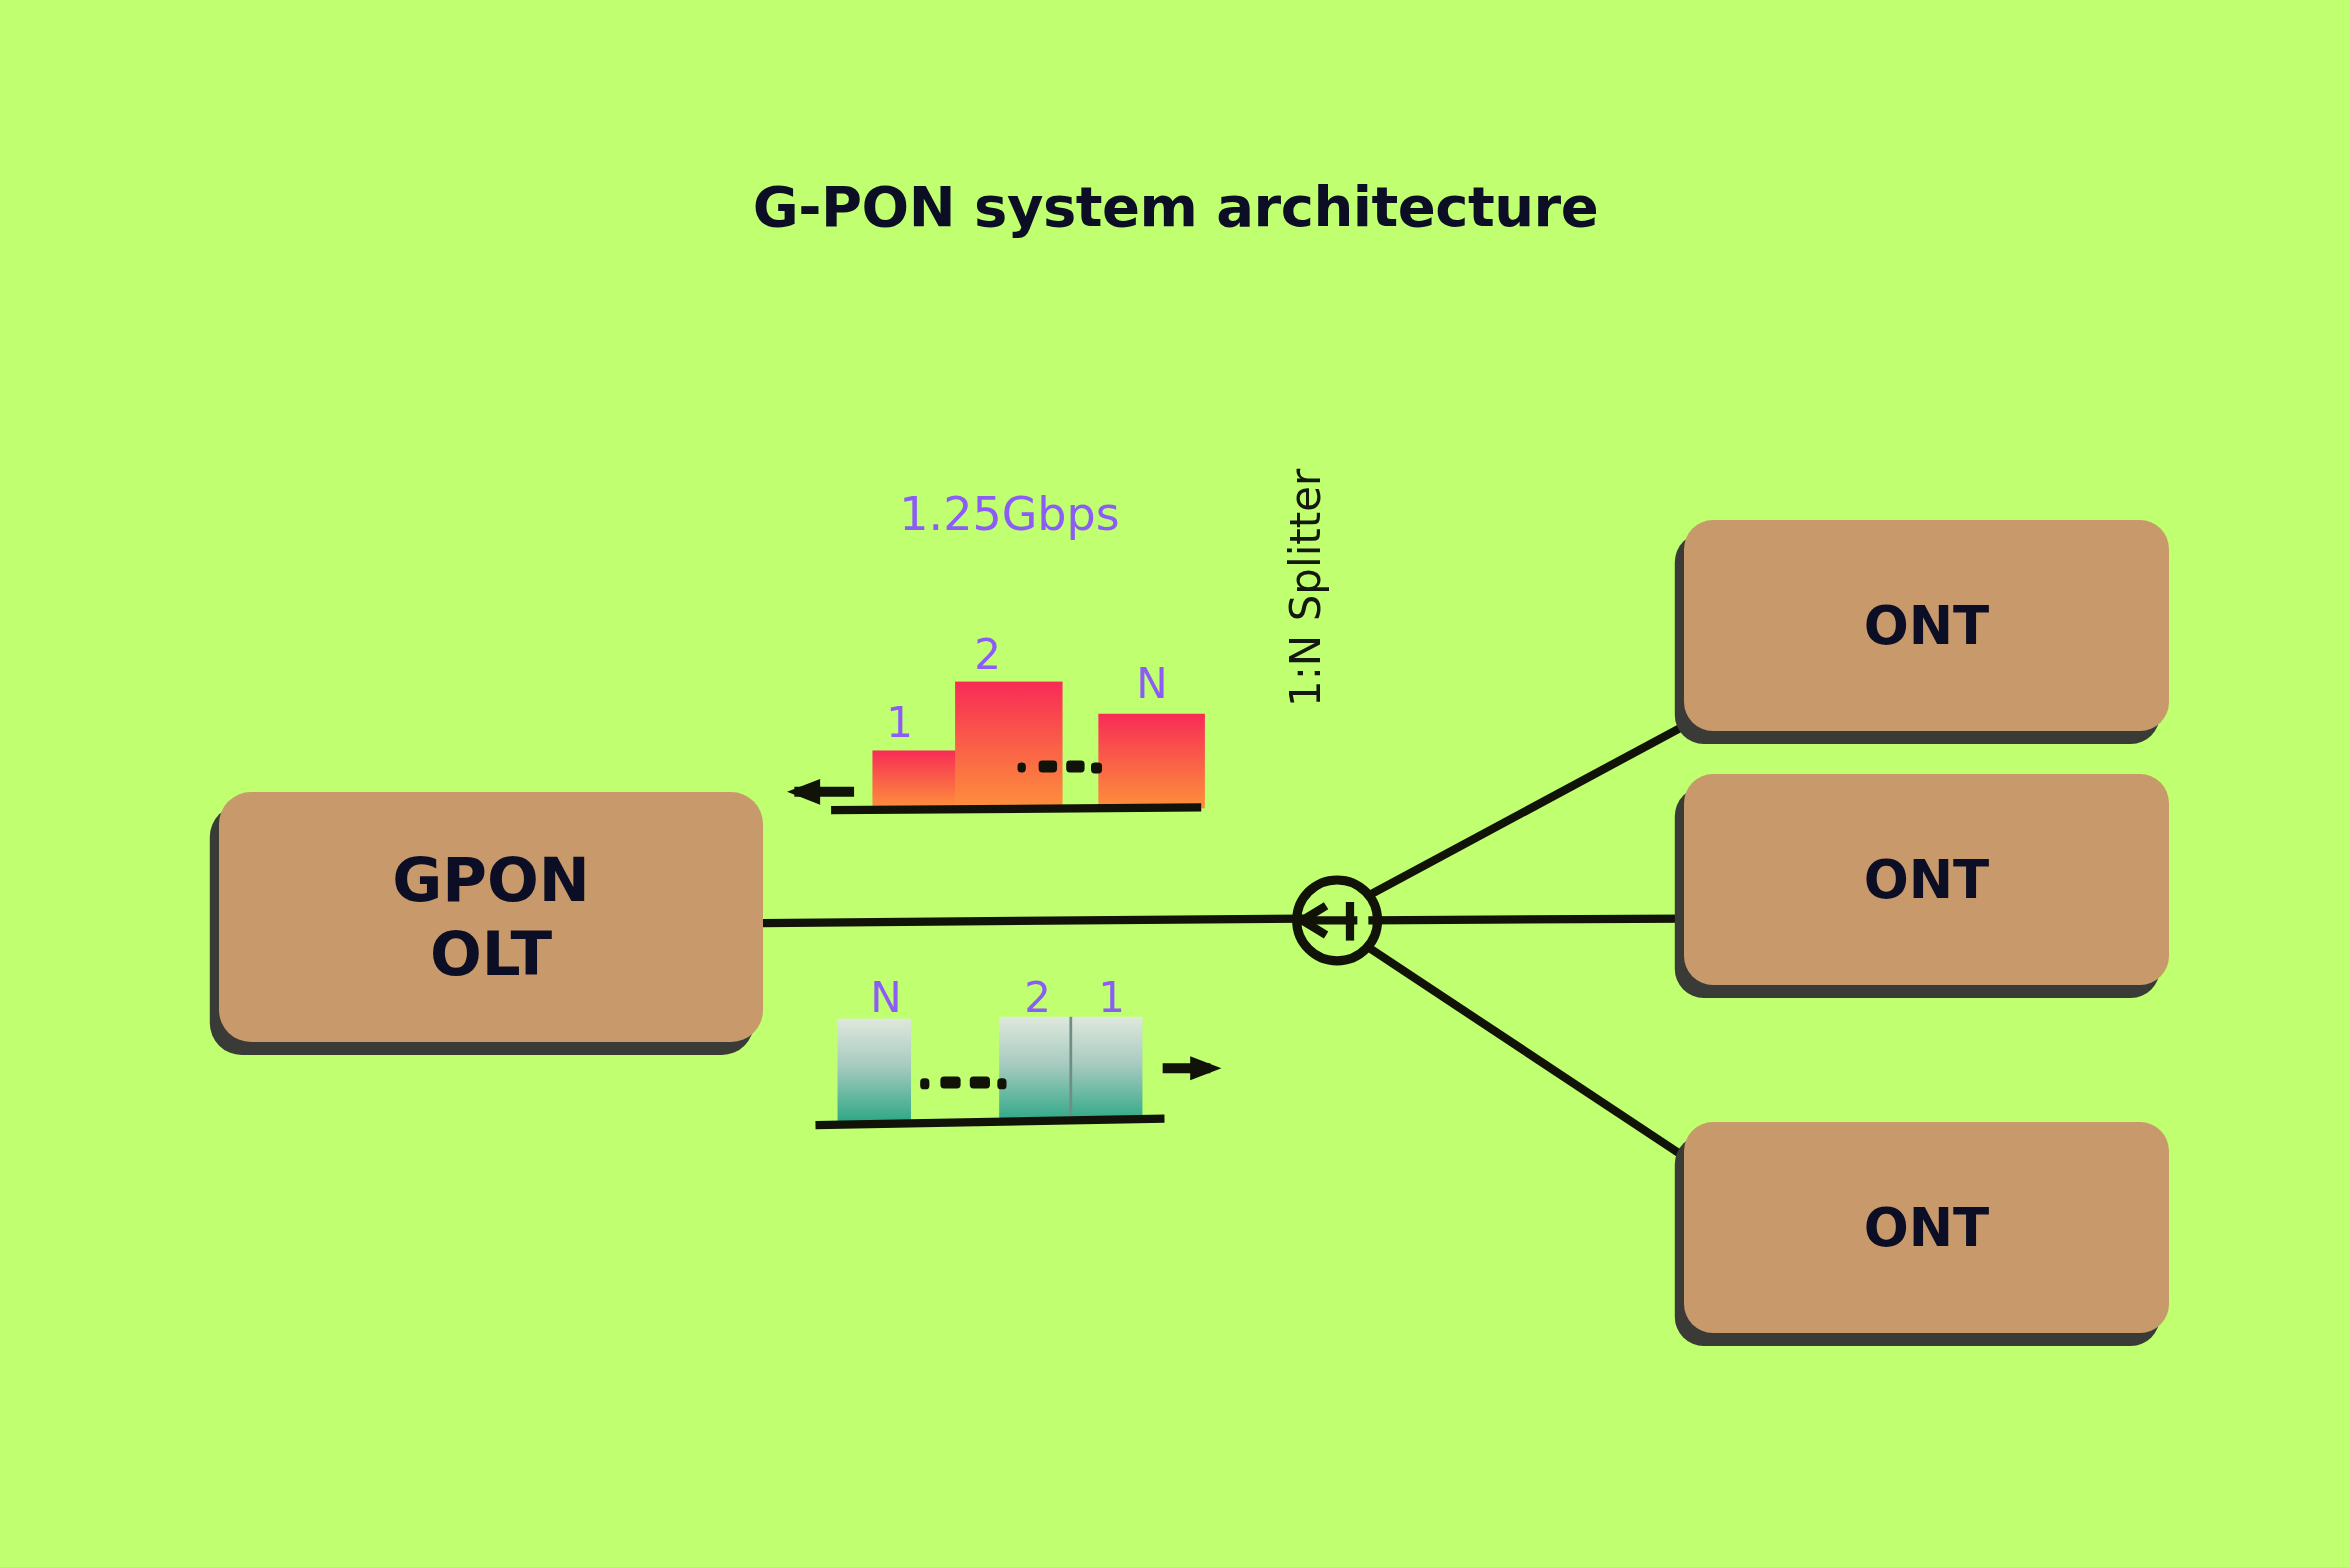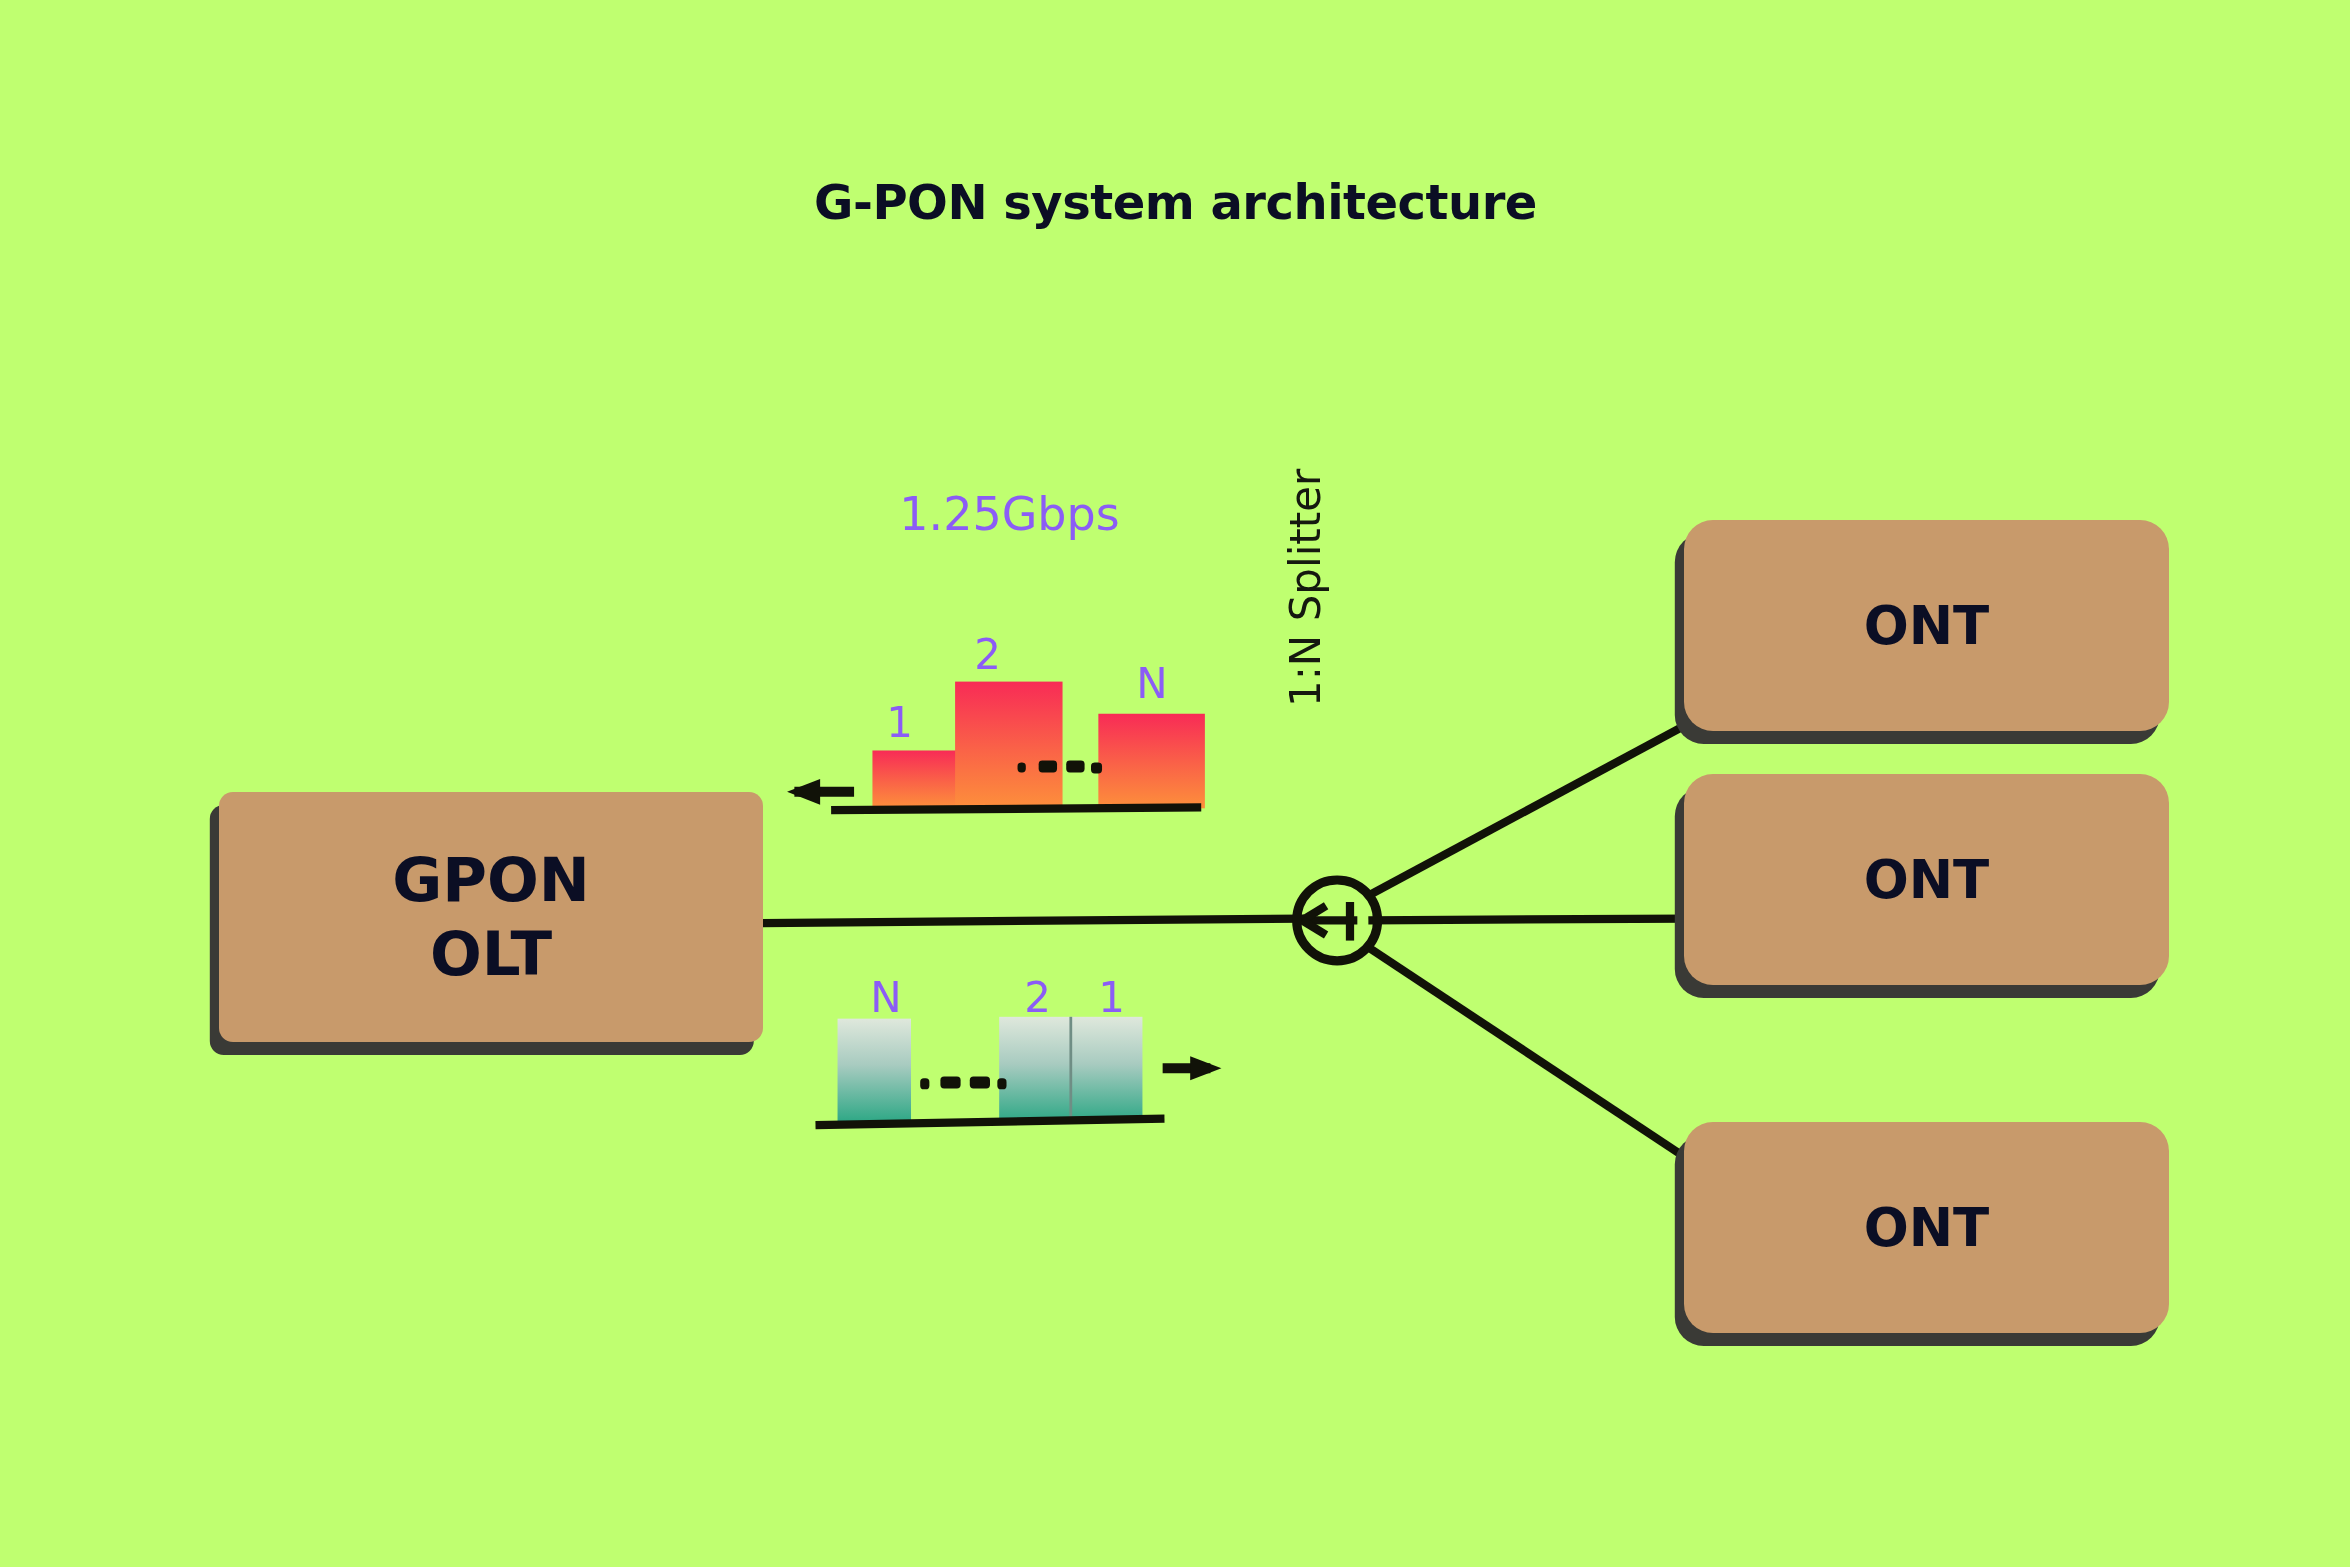--- a/index.html
+++ b/index.html
@@ -26,21 +26,21 @@
     height: 1568px;
   }
   .page-title {
     position: absolute;
     left: 0;
     top: 174px;
     width: 2351px;
     text-align: center;
     font-family: "DejaVu Sans", sans-serif;
     font-weight: bold;
-    font-size: 48px;
+    font-size: 56px;
     letter-spacing: -0.5px;
     color: #0B0E24;
   }
   .node-box {
     position: absolute;
     background: #C89A6B;
     border-radius: 31px;
     box-shadow: -9.2px 13px 0 0 #3a3a36;
     display: flex;
     flex-direction: column;
@@ -50,21 +50,21 @@
     font-family: "DejaVu Sans", sans-serif;
     font-weight: bold;
   }
   #olt-box {
     left: 219px;
     top: 792px;
     width: 544px;
     height: 250px;
     font-size: 61px;
     line-height: 1.22;
-    border-radius: 14px;
+    border-radius: 32px;
   }
   .ont-box {
     left: 1684px;
     width: 485px;
     height: 211px;
     font-size: 53px;
     border-radius: 29px;
   }
   #ont-box-1 { top: 520px; }
   #ont-box-2 { top: 774px; }

